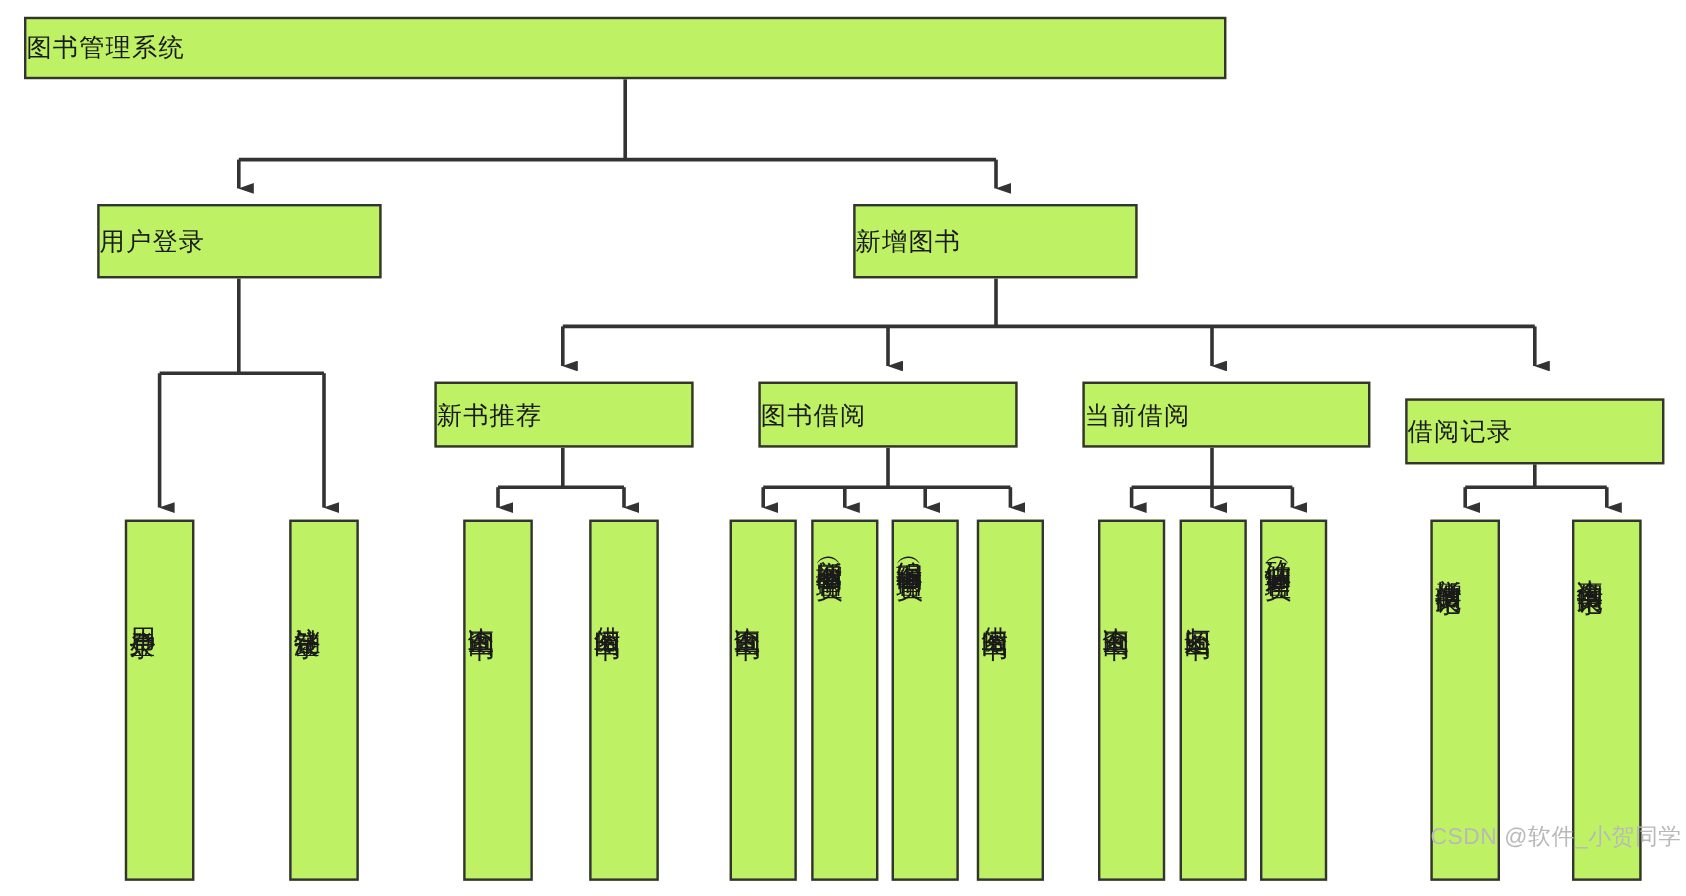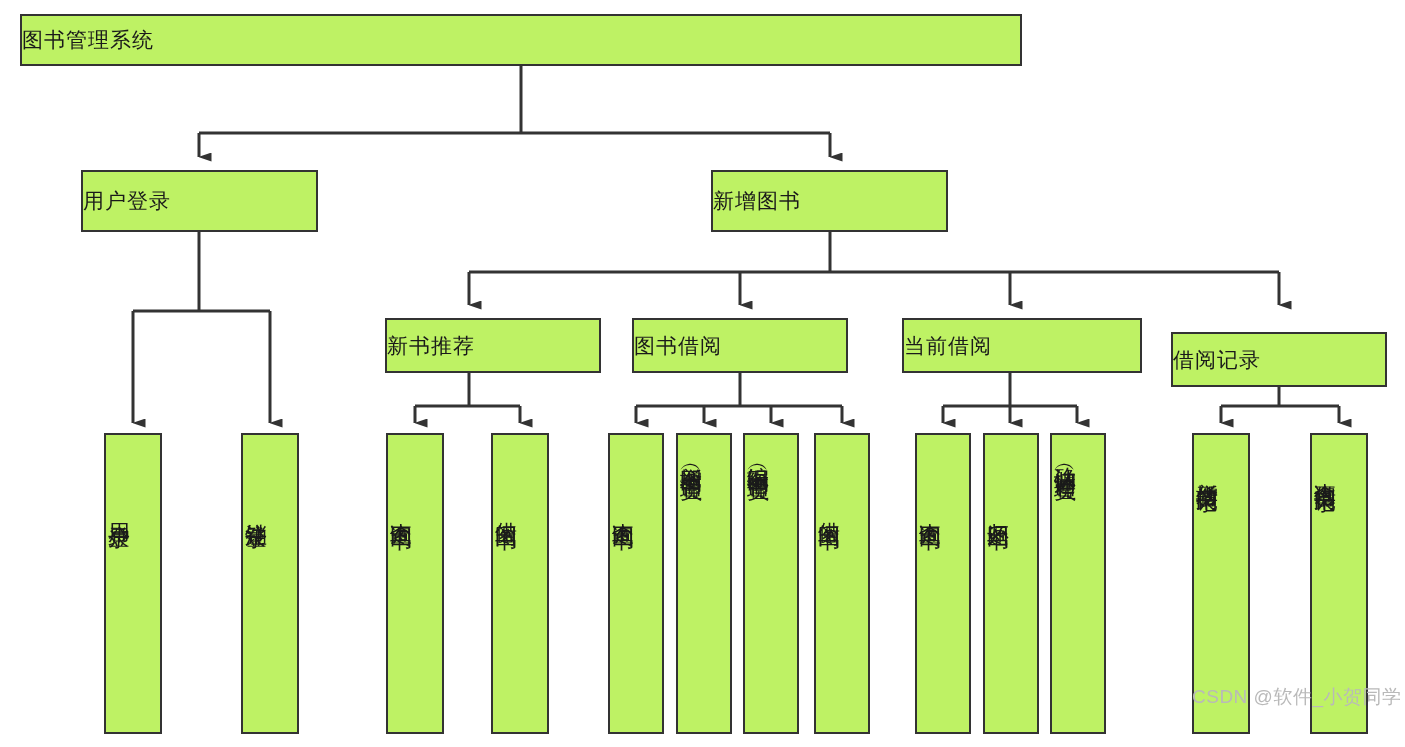--- a/index.html
+++ b/index.html
@@ -136,21 +136,21 @@
   </div>
 
   <div class="node h-label" style="left:81px; top:170px; width:237px; height:62px;">
     <span>用户登录</span>
   </div>
 
   <div class="node h-label" style="left:711px; top:170px; width:237px; height:62px;">
     <span>新增图书</span>
   </div>
 
-  <div class="node h-label" style="left:362px; top:318px; width:216px; height:55px;margin-left:23px;">
+  <div class="node h-label" style="left:362px; top:318px; width:216px; height:55px;">
     <span>新书推荐</span>
   </div>
 
   <div class="node h-label" style="left:632px; top:318px; width:216px; height:55px;">
     <span>图书借阅</span>
   </div>
 
   <div class="node h-label" style="left:902px; top:318px; width:240px; height:55px;">
     <span>当前借阅</span>
   </div>

